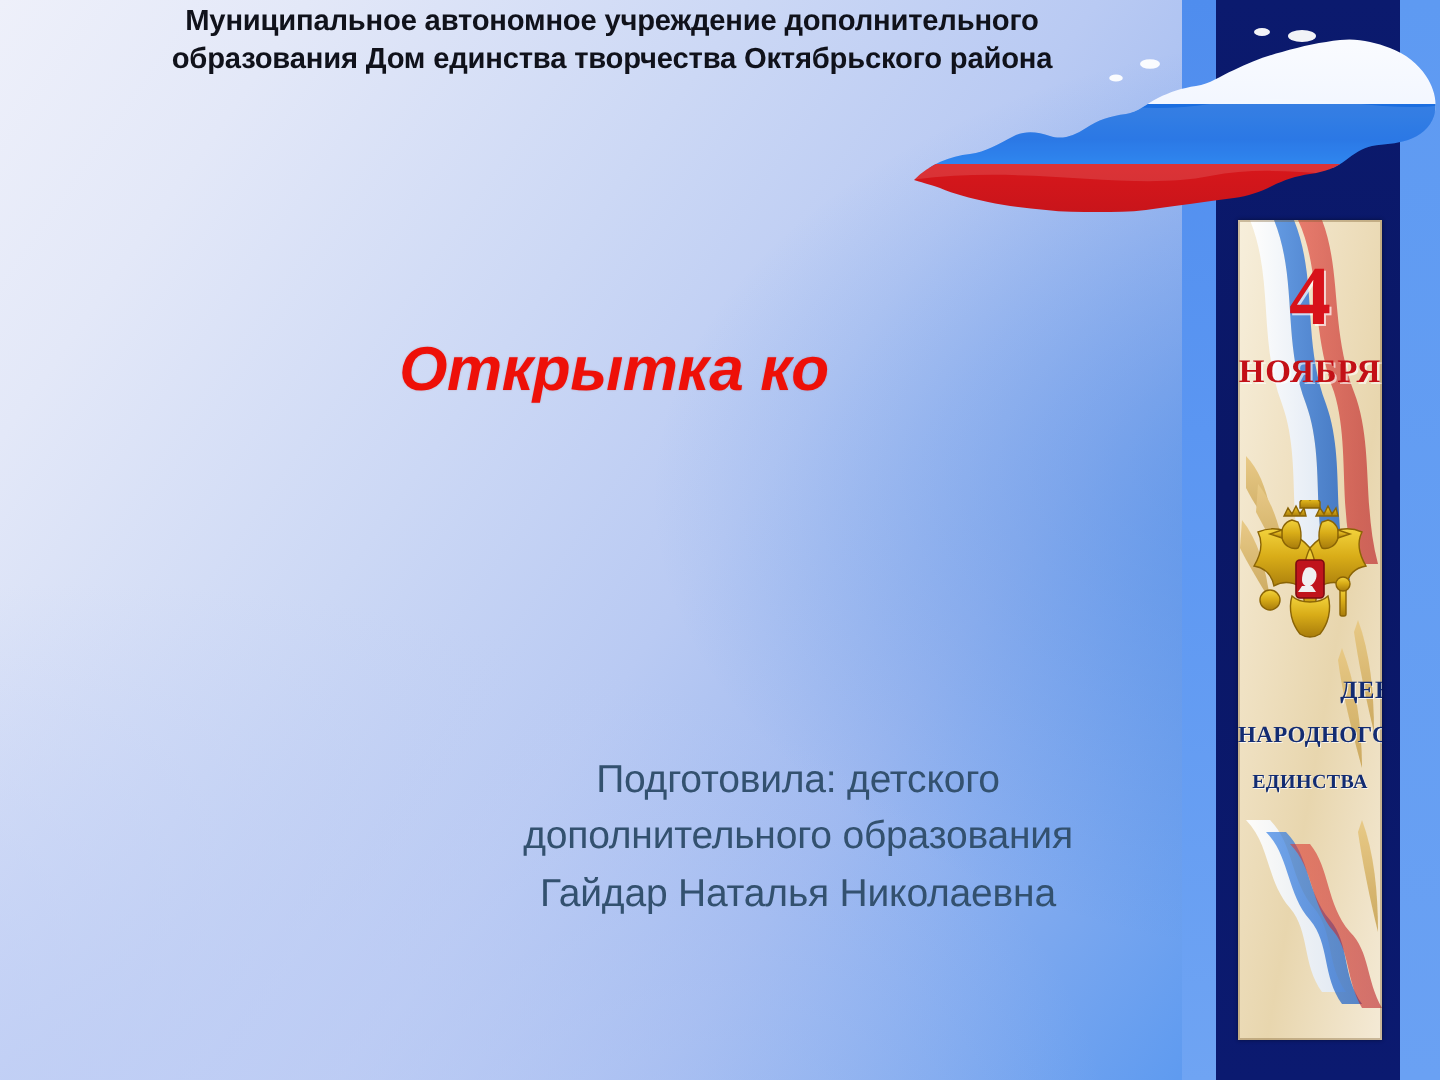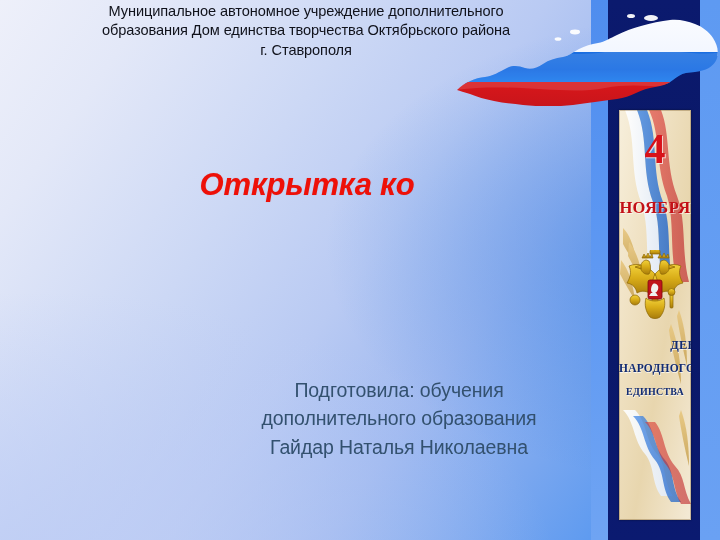--- a/index.html
+++ b/index.html
@@ -43,21 +43,21 @@
     left: 0;
     top: 2px;
     width: 612px;
     text-align: center;
     padding: 0 10px;
     box-sizing: border-box;
     z-index: 6;
   }
   .header-line {
     font-size: 14.6px;
-    font-weight: normal;
+    font-weight: bold;
     color: #10121b;
     line-height: 1.32;
     letter-spacing: -0.1px;
     white-space: nowrap;
   }
   .header-line.l3 { }
 
   
   .map-wrap {
     position: absolute;
@@ -166,21 +166,20 @@
     text-shadow: 1px 1px 0 rgba(255,255,255,0.7);
   }
   .poster-month {
     top: 66px;
     color: #c31017;
     font-size: 16.5px;
     font-weight: bold;
     letter-spacing: 0.4px;
     font-family: "Liberation Serif", serif;
     text-shadow: 1px 1px 0 rgba(255,255,255,0.6);
-    margin-top: 22px;
   }
   .poster-day,
   .poster-nar,
   .poster-edin {
     color: #132c72;
     font-weight: bold;
     font-family: "Liberation Serif", serif;
     font-size: 12.5px;
     letter-spacing: 0.2px;
     text-shadow: 0.5px 0.5px 0 rgba(255,255,255,0.75);
@@ -249,29 +248,28 @@
         <ellipse cx="176" cy="22" rx="4" ry="2"></ellipse>
         <ellipse cx="120" cy="38" rx="5" ry="2.4"></ellipse>
         <ellipse cx="103" cy="45" rx="3.4" ry="1.8"></ellipse>
       </g>
     </svg>
   </div>
 
   <div class="header">
     <div class="header-line">Муниципальное автономное учреждение дополнительного</div>
     <div class="header-line">образования Дом единства творчества Октябрьского района</div>
-    <div class="header-line l3">г. Ставрополя</div>
   </div>
 
   <div class="title-block">
     <div class="title-line">Открытка ко</div>
   </div>
 
   <div class="author-block">
-    <div class="author-line">Подготовила: обучения</div>
+    <div class="author-line">Подготовила: детского</div>
     <div class="author-line">дополнительного образования</div>
     <div class="author-line">Гайдар Наталья Николаевна</div>
   </div>
 
   <div class="band-blue"></div>
   <div class="band-navy"></div>
   <div class="band-navy-edge"></div>
 
   <div class="poster">
     <svg viewBox="0 0 72 410" preserveAspectRatio="none" xmlns="http://www.w3.org/2000/svg">

